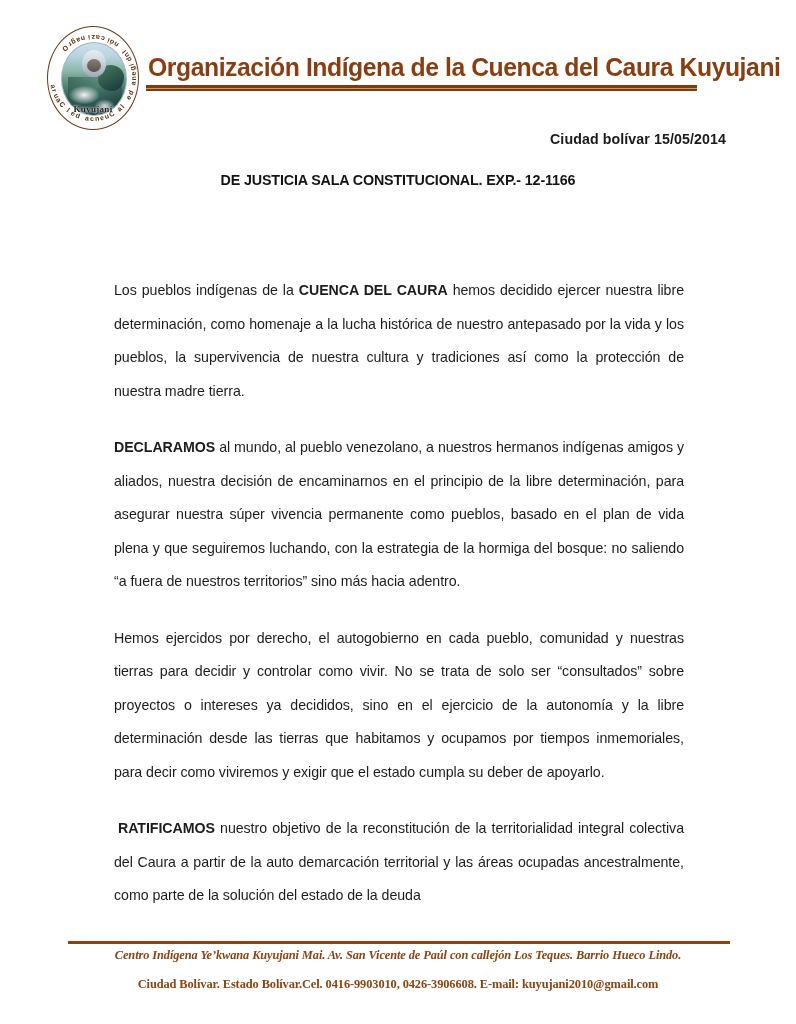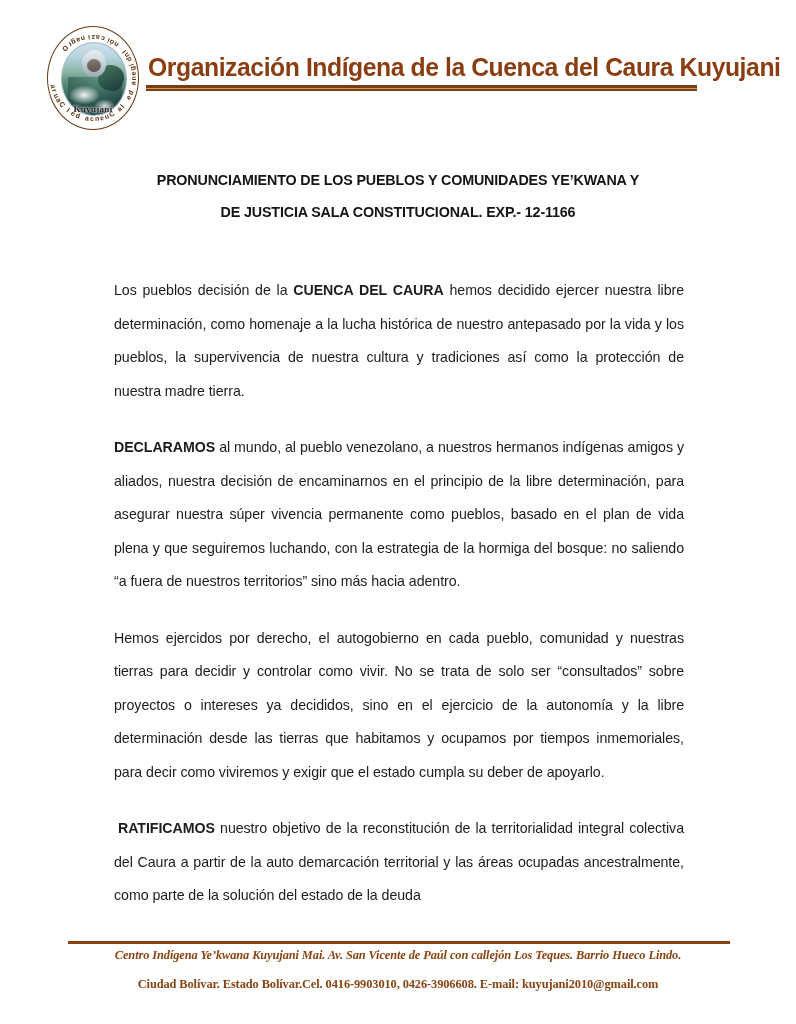--- a/index.html
+++ b/index.html
@@ -338,29 +338,29 @@
     </div>
 
     <div class="org-title">Organización Indígena de la Cuenca del Caura Kuyujani</div>
     <div class="org-rule">
       <div class="r1"></div>
       <div class="r2"></div>
       <div class="r3"></div>
     </div>
   </div>
 
+  <div class="date-line">Ciudad bolívar  15/05/2014</div>
 
   <div class="doc-title">
-    <div>PRONUNCIAMIENTO DE LOS PUEBLOS Y COMUNIDADES YE’KWANA Y</div>
     <div>DE JUSTICIA SALA CONSTITUCIONAL. EXP.- 12-1166</div>
   </div>
 
   <div class="body-text">
 
-    <p class="para"><span>Los pueblos decisión de la </span><b>CUENCA DEL CAURA</b><span> hemos decidido ejercer nuestra libre determinación, como homenaje a la lucha histórica de nuestro antepasado por la vida y los pueblos, la supervivencia de nuestra cultura y tradiciones así como la protección de nuestra madre tierra.</span></p>
+    <p class="para"><span>Los pueblos indígenas de la </span><b>CUENCA DEL CAURA</b><span> hemos decidido ejercer nuestra libre determinación, como homenaje a la lucha histórica de nuestro antepasado por la vida y los pueblos, la supervivencia de nuestra cultura y tradiciones así como la protección de nuestra madre tierra.</span></p>
 
 
     <p class="para"><b>DECLARAMOS</b><span> al mundo, al pueblo venezolano, a nuestros hermanos indígenas amigos y aliados, nuestra decisión de encaminarnos en el principio de la libre determinación, para asegurar nuestra súper vivencia permanente como pueblos, basado en el plan de vida plena y que seguiremos luchando, con la estrategia de la hormiga del bosque: no saliendo “a fuera de  nuestros territorios” sino más hacia adentro.</span></p>
 
     <p class="para">Hemos ejercidos por derecho, el autogobierno en cada pueblo, comunidad y nuestras tierras para decidir y controlar como vivir. No se trata de solo ser “consultados” sobre proyectos o intereses ya decididos, sino en el ejercicio de la autonomía y la libre determinación desde las tierras que habitamos y ocupamos por tiempos inmemoriales, para decir como viviremos y exigir que el estado cumpla su deber de apoyarlo.</p>
 
     <p class="para"><b class="indent">RATIFICAMOS</b><span> nuestro objetivo de la reconstitución de la territorialidad integral colectiva del Caura a partir de la auto demarcación territorial y las áreas ocupadas ancestralmente, como parte de la solución del estado de la deuda</span></p>
 
   </div>
 

